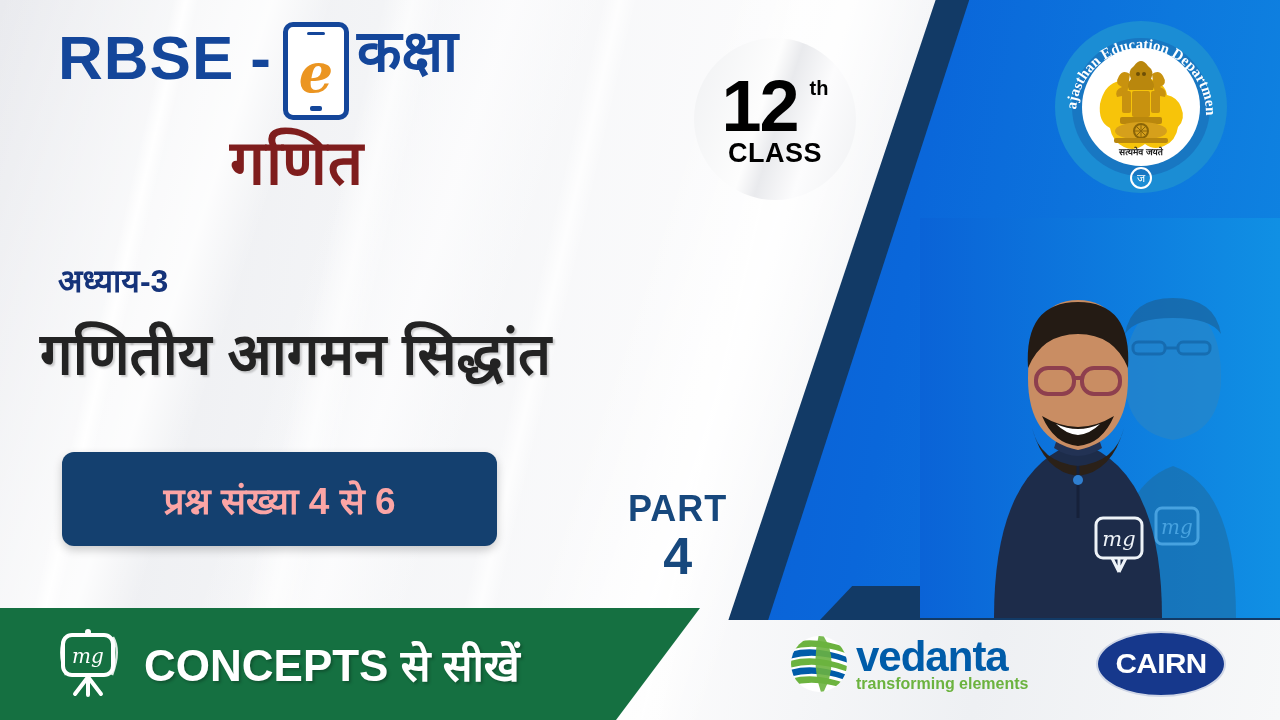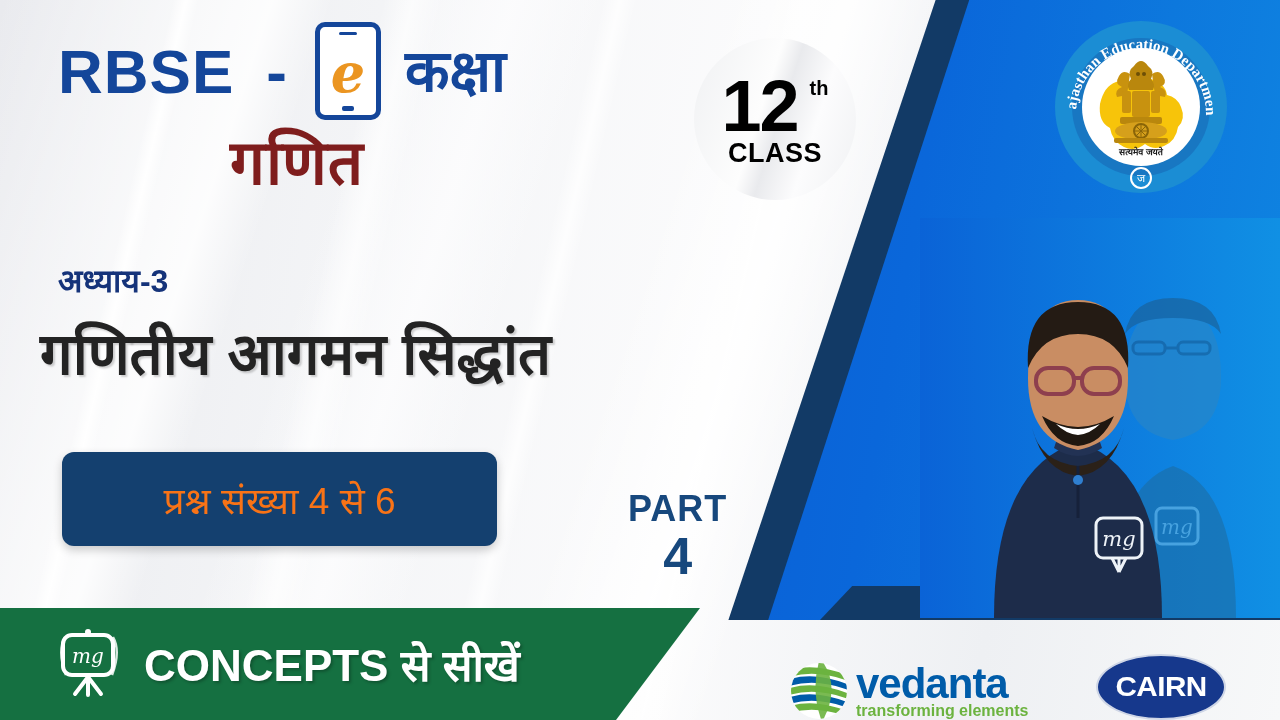--- a/index.html
+++ b/index.html
@@ -54,21 +54,21 @@
     right: 0; bottom: 100px;
     width: 460px; height: 34px;
     background: #123a66;
     clip-path: polygon(7% 0%, 100% 0%, 100% 100%, 0% 100%);
   }
 
   
   .rbse-row {
     position: absolute;
     left: 58px; top: 22px;
-    display: flex; align-items: center; gap: 22px;
+    display: flex; gap: 6px;
   }
   .rbse-word {
     font-size: 62px; font-weight: 700;
     color: #14469a; letter-spacing: 1px;
     font-family: "Liberation Sans", sans-serif;
   }
   .rbse-dash {
     font-size: 62px; font-weight: 700; color: #14469a;
     margin: 0 6px 0 10px;
   }
@@ -141,22 +141,22 @@
   .q-box {
     position: absolute;
     left: 62px; top: 452px;
     width: 435px; height: 94px;
     background: #14406f;
     border-radius: 12px;
     display: flex; align-items: center; justify-content: center;
     box-shadow: 0 4px 10px rgba(0,0,0,.2);
   }
   .q-box span {
-    color: #f97316;
-    font-size: 37px; font-weight: 400;
+    color: #fca5a5;
+    font-size: 37px; font-weight: 700;
     font-family: "Liberation Sans", sans-serif;
     white-space: nowrap;
   }
 
   
   .part-block {
     position: absolute;
     left: 628px; top: 443px;
     text-align: center;
     color: #17487d;
@@ -234,21 +234,21 @@
     font-family: "Liberation Sans", sans-serif;
     white-space: nowrap;
     text-shadow: 2px 2px 3px rgba(0,0,0,.25);
   }
 
   
   .sponsors {
     position: absolute;
     left: 770px; bottom: 0;
     width: 510px; height: 112px;
-    display: flex; align-items: flex-end;
+    display: flex; align-items: center;
   }
   .vedanta {
     display: flex; align-items: center;
     margin-left: 20px;
   }
   .vedanta-mark { width: 58px; height: 58px; flex: none; }
   .vedanta-text { margin-left: 8px; line-height: 1; }
   .vedanta-word {
     font-size: 42px; font-weight: 700;
     color: #005ca9;

